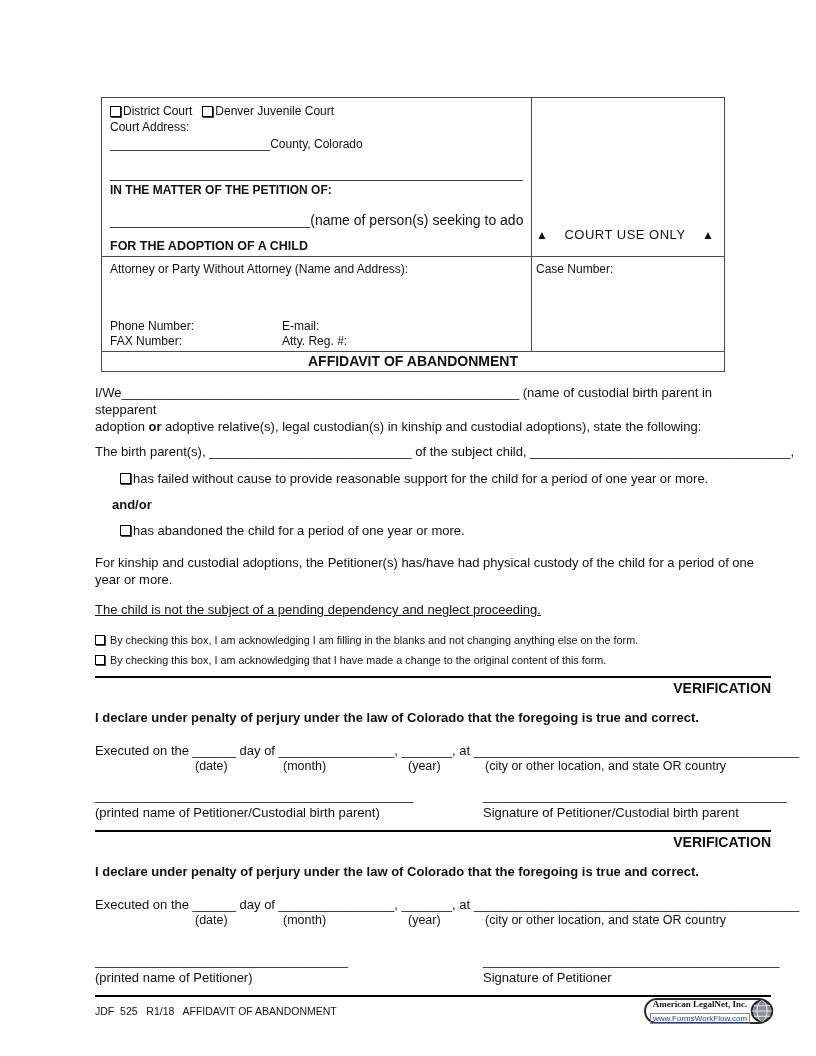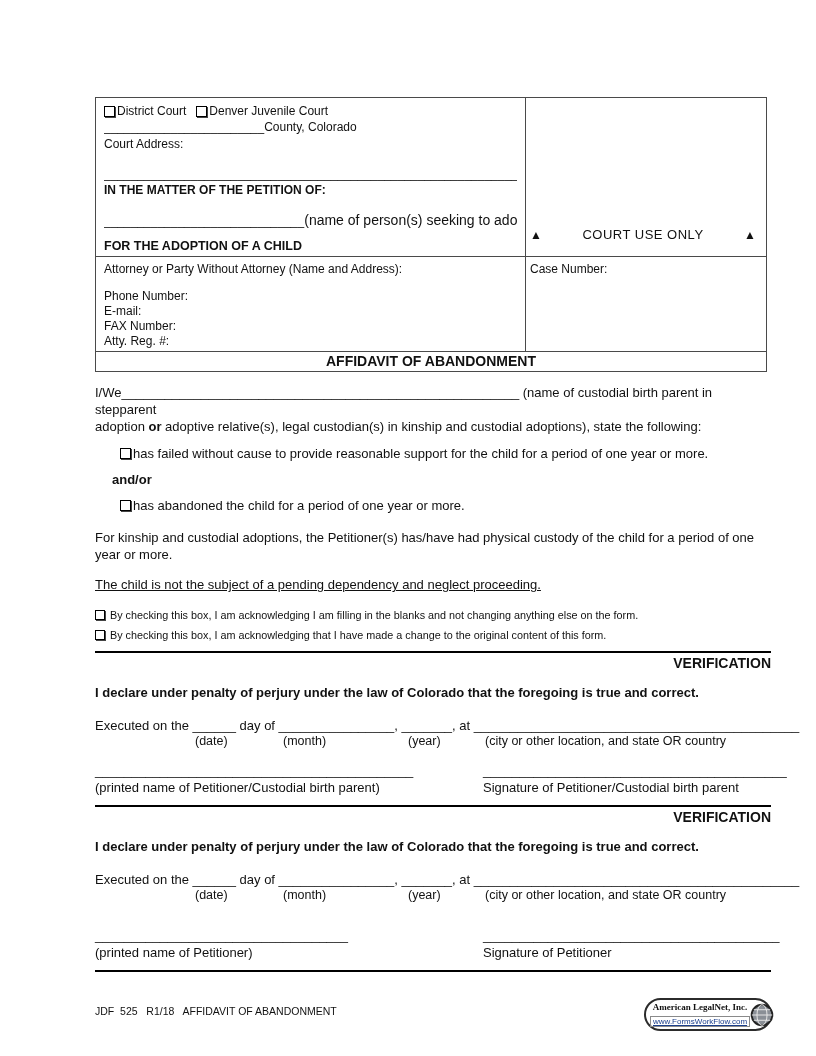--- a/index.html
+++ b/index.html
@@ -10,21 +10,21 @@
     font-family:"Liberation Sans", sans-serif;
     color:#111;
     font-size:13px;
     box-sizing:border-box;
     overflow:hidden;
   }
   .content { position:absolute; left:95px; top:97px; width:676px; }
 
   
   .caption {
-    margin-left:0; width:672px;
+    margin-left:6px; width:624px;
     border:1.5px solid #4a4a4a;
     display:grid;
     grid-template-columns:430px 1fr;
     grid-template-rows:158px 95px auto;
     font-size:12px;
     box-sizing:border-box;
   }
   .cap-left {
     border-right:1.5px solid #4a4a4a;
     padding:6px 8px 2px 8px;
@@ -63,21 +63,21 @@
   .cap-line { margin-top:1px; line-height:16px; white-space:nowrap; overflow:hidden; }
   .cap-blankline { margin-top:15px; line-height:14px; white-space:nowrap; overflow:hidden; }
   .cap-matter { margin-top:2px; font-weight:bold; font-size:12px; }
   .cap-petitioner { margin-top:15px; white-space:nowrap; overflow:hidden; }
   .cap-hint { font-size:14px; }
   .cap-adoption { margin-top:11px; font-weight:bold; font-size:12.5px; }
   .court-use-row { display:flex; justify-content:space-between; align-items:center; }
   .court-use-label { font-weight:normal; font-size:13px; letter-spacing:0.5px; }
   .tri { font-size:12px; }
   .spacer { flex:1; }
-  .two-col { display:flex; line-height:15px;flex-direction:column; }
+  .two-col { display:flex; line-height:15px; }
   .two-col .col1 { width:172px; }
   .division-row { display:flex; line-height:15px; padding-left:2px; }
   .division-row .col1 { width:95px; }
 
   
   .cb {
     display:inline-block;
     width:9px; height:9px;
     border:1.5px solid #000;
     box-shadow:1px 1px 0 #444;
@@ -125,21 +125,21 @@
   .sig-labels { white-space:nowrap; line-height:16px; margin-top:1px; }
 
   
   .form-id {
     position:absolute; left:95px; top:1005px;
     font-size:10.5px;
     white-space:pre;
   }
   .legalnet {
     position:absolute; left:644px; top:998px;
-    width:128px; height:33px;
+    width:128px; height:26px;
     border:2px solid #2b2b2b;
     border-radius:17px;
     background:#fff;
     display:flex; align-items:center;
     box-sizing:border-box;
   }
   .logo-text { flex:1; text-align:center; padding-left:4px; }
   .logo-line1 { font-family:"Liberation Serif", serif; font-weight:bold; font-size:9px; line-height:10px; white-space:nowrap; }
   .logo-line2 {
     display:inline-block;
@@ -161,22 +161,22 @@
     <div class="caption">
 
       <div class="cap-left">
         <div class="cap-row1">
           <span class="cb"></span>
           <span>District Court</span>
           <span class="cap-gap8"></span>
           <span class="cb"></span>
           <span>Denver Juvenile Court</span>
         </div>
+        <div class="cap-line">Court Address:</div>
         <div class="cap-line">________________________County, Colorado</div>
-        <div class="cap-line">Court Address:</div>
         <div class="cap-blankline">________________________________________________________________</div>
         <div class="cap-matter">IN THE MATTER OF THE PETITION OF:</div>
         <div class="cap-petitioner">
           <span>______________________________</span><span class="cap-hint">(name of person(s) seeking to adopt)</span>
         </div>
         <div class="cap-adoption">FOR THE ADOPTION OF A CHILD</div>
       </div>
 
       <div class="cap-right">
         <div class="court-use-row">
@@ -205,20 +205,21 @@
       </div>
 
       <div class="cap-title">AFFIDAVIT OF ABANDONMENT</div>
     </div>
 
     <div class="para p1">
       <div>I/We_______________________________________________________ (name of custodial birth parent in stepparent</div>
       <div><span>adoption </span><b>or</b><span> adoptive relative(s), legal custodian(s) in kinship and custodial adoptions), state the following:</span></div>
     </div>
 
+    <div class="para p2">The birth parent(s), ____________________________ of the subject child, ____________________________________,</div>
 
     <div class="cb-item">
       <span class="cb"></span><span>has failed without cause to provide reasonable support for the child for a period of one year or more.</span>
     </div>
 
     <div class="andor">and/or</div>
 
     <div class="cb-item">
       <span class="cb"></span><span>has abandoned the child for a period of one year or more.</span>
     </div>

